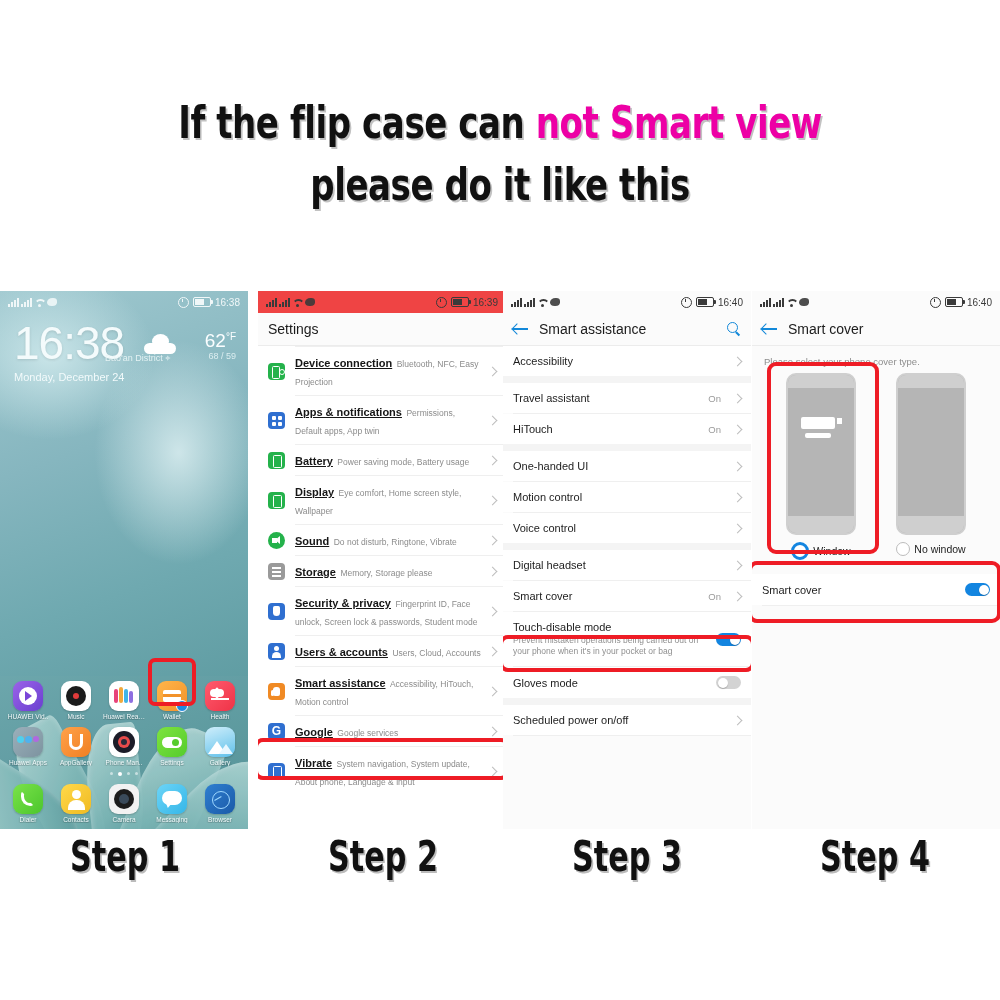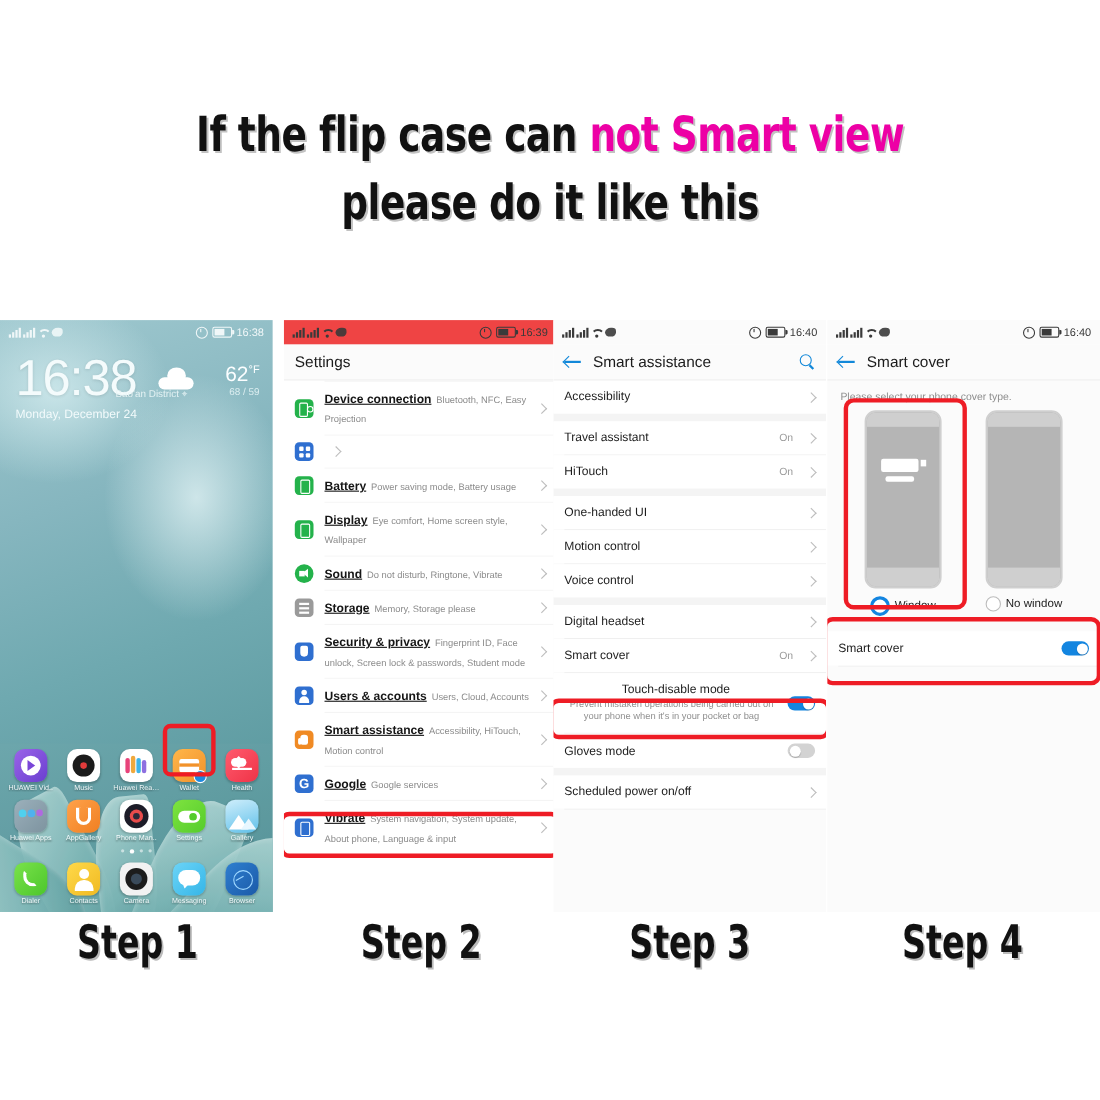--- a/index.html
+++ b/index.html
@@ -397,20 +397,24 @@
       </div>
       <div class="divider"></div>
 
       <div class="row">
         <span class="ico" style="background:#2F6FD0;">
             <span style="position:absolute;left:4px;top:4px;width:4px;height:4px;background:#fff;border-radius:1px;"></span>
             <span style="position:absolute;left:10px;top:4px;width:4px;height:4px;background:#fff;border-radius:1px;"></span>
             <span style="position:absolute;left:4px;top:10px;width:4px;height:4px;background:#fff;border-radius:1px;"></span>
             <span style="position:absolute;left:10px;top:10px;width:4px;height:4px;background:#fff;border-radius:1px;"></span>
           </span>
+        <span class="txt">
+          <span class="t1">Apps &amp; notifications</span>
+          <span class="t2">Permissions, Default apps, App twin</span>
+        </span>
         <span class="chev"></span>
       </div>
       <div class="divider"></div>
 
       <div class="row">
         <span class="ico" style="background:#24B24B;">
             <span style="position:absolute;left:5px;top:3px;width:7px;height:11px;border:1.3px solid #fff;border-radius:1.5px;"></span>
           </span>
         <span class="txt">
           <span class="t1">Battery</span>
@@ -596,21 +600,21 @@
         <span class="chev"></span>
       </div>
       <div class="divider full"></div>
       <div class="srow">
         <span class="lbl">Smart cover</span>
         <span class="val">On</span>
         <span class="chev"></span>
       </div>
       <div class="divider full"></div>
 
-      <div class="srow" style="align-items:flex-start;text-align:center;">
+      <div class="srow" style="align-items:flex-start;">
         <span style="flex:1;">
           <span class="lbl" style="display:block;">Touch-disable mode</span>
           <span class="sub" style="display:block;padding-right:8px;">Prevent mistaken operations being carried out on your phone when it's in your pocket or bag</span>
         </span>
         <span class="toggle on" style="margin-top:12px;"></span>
       </div>
       <div class="divider full"></div>
 
       <div class="srow">
         <span class="lbl">Gloves mode</span>

